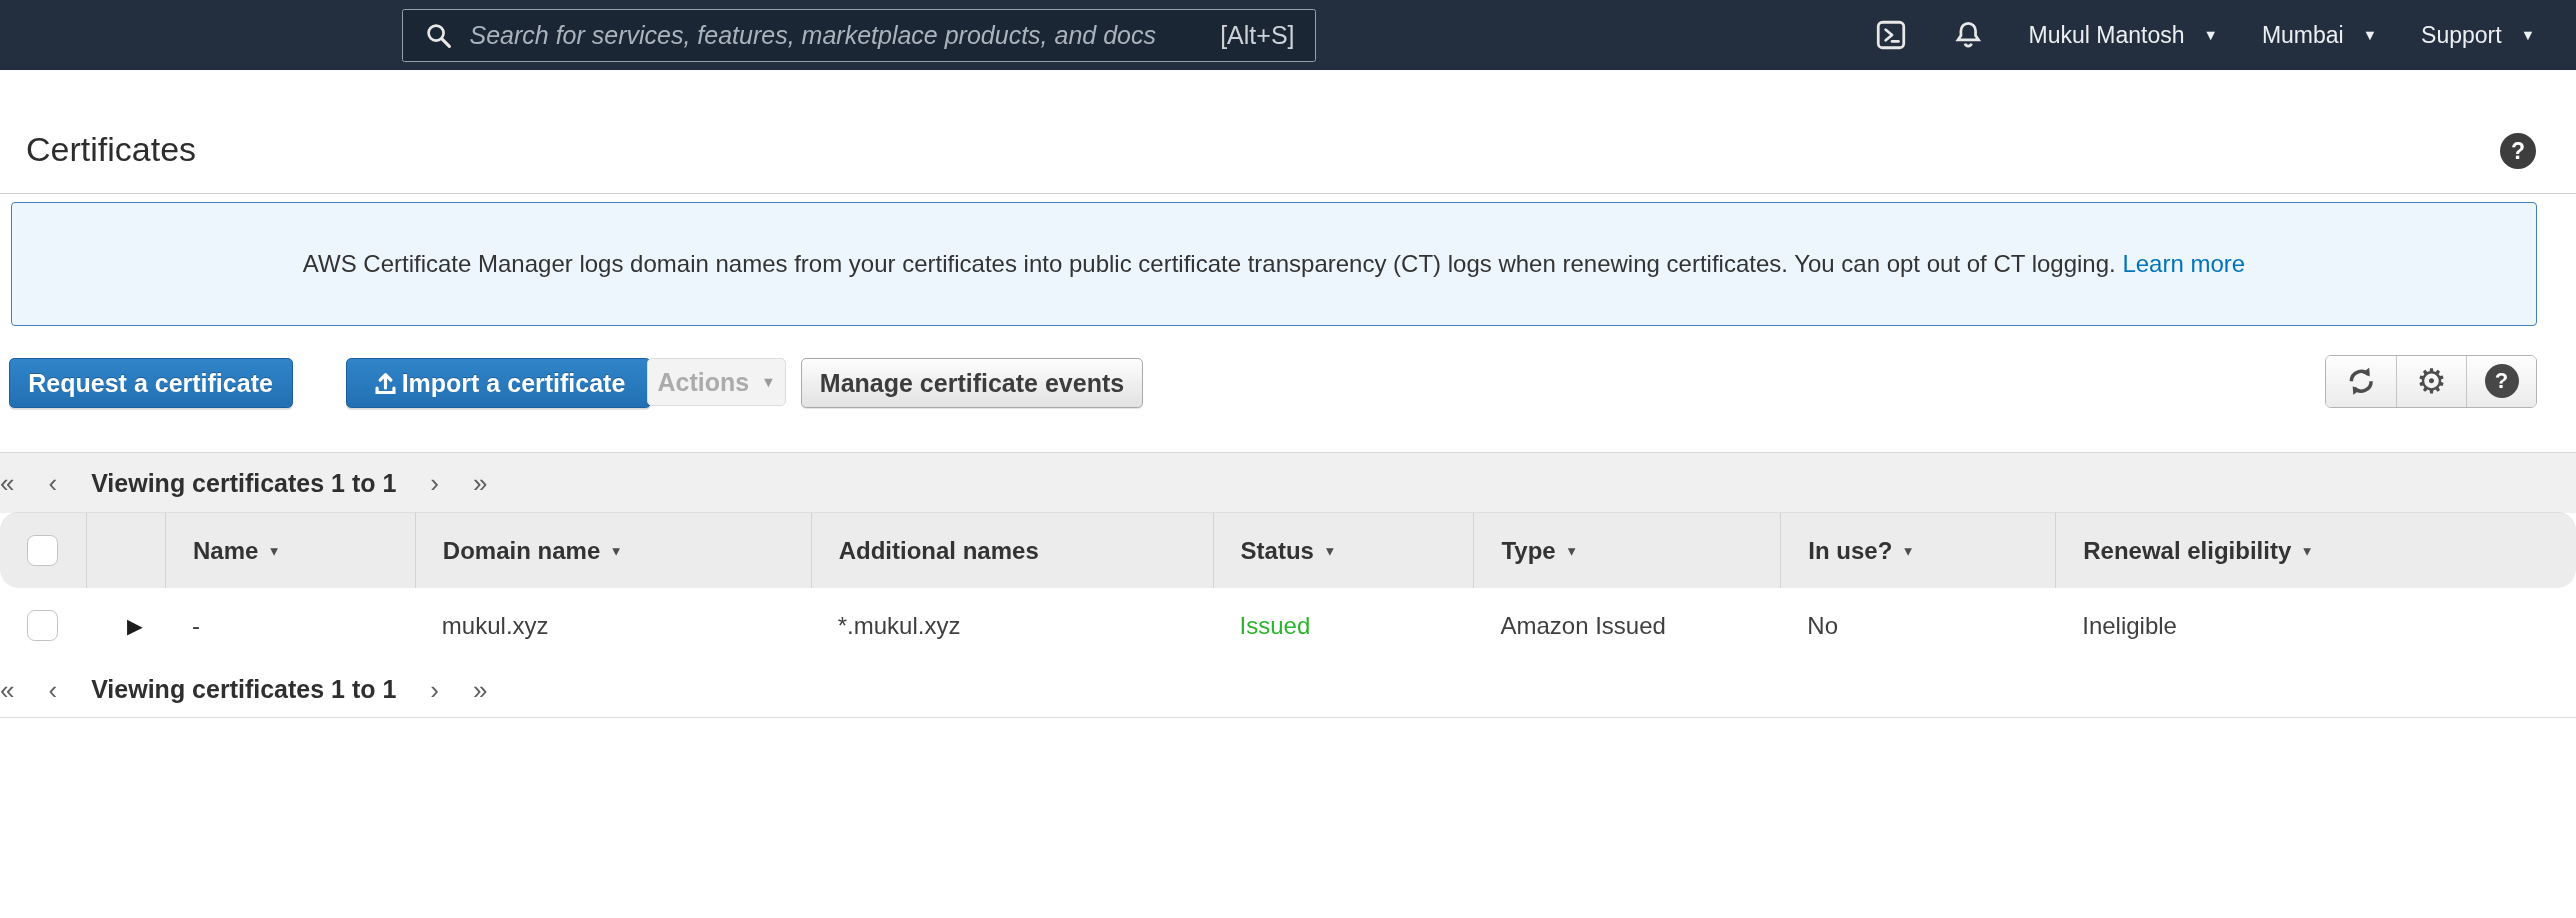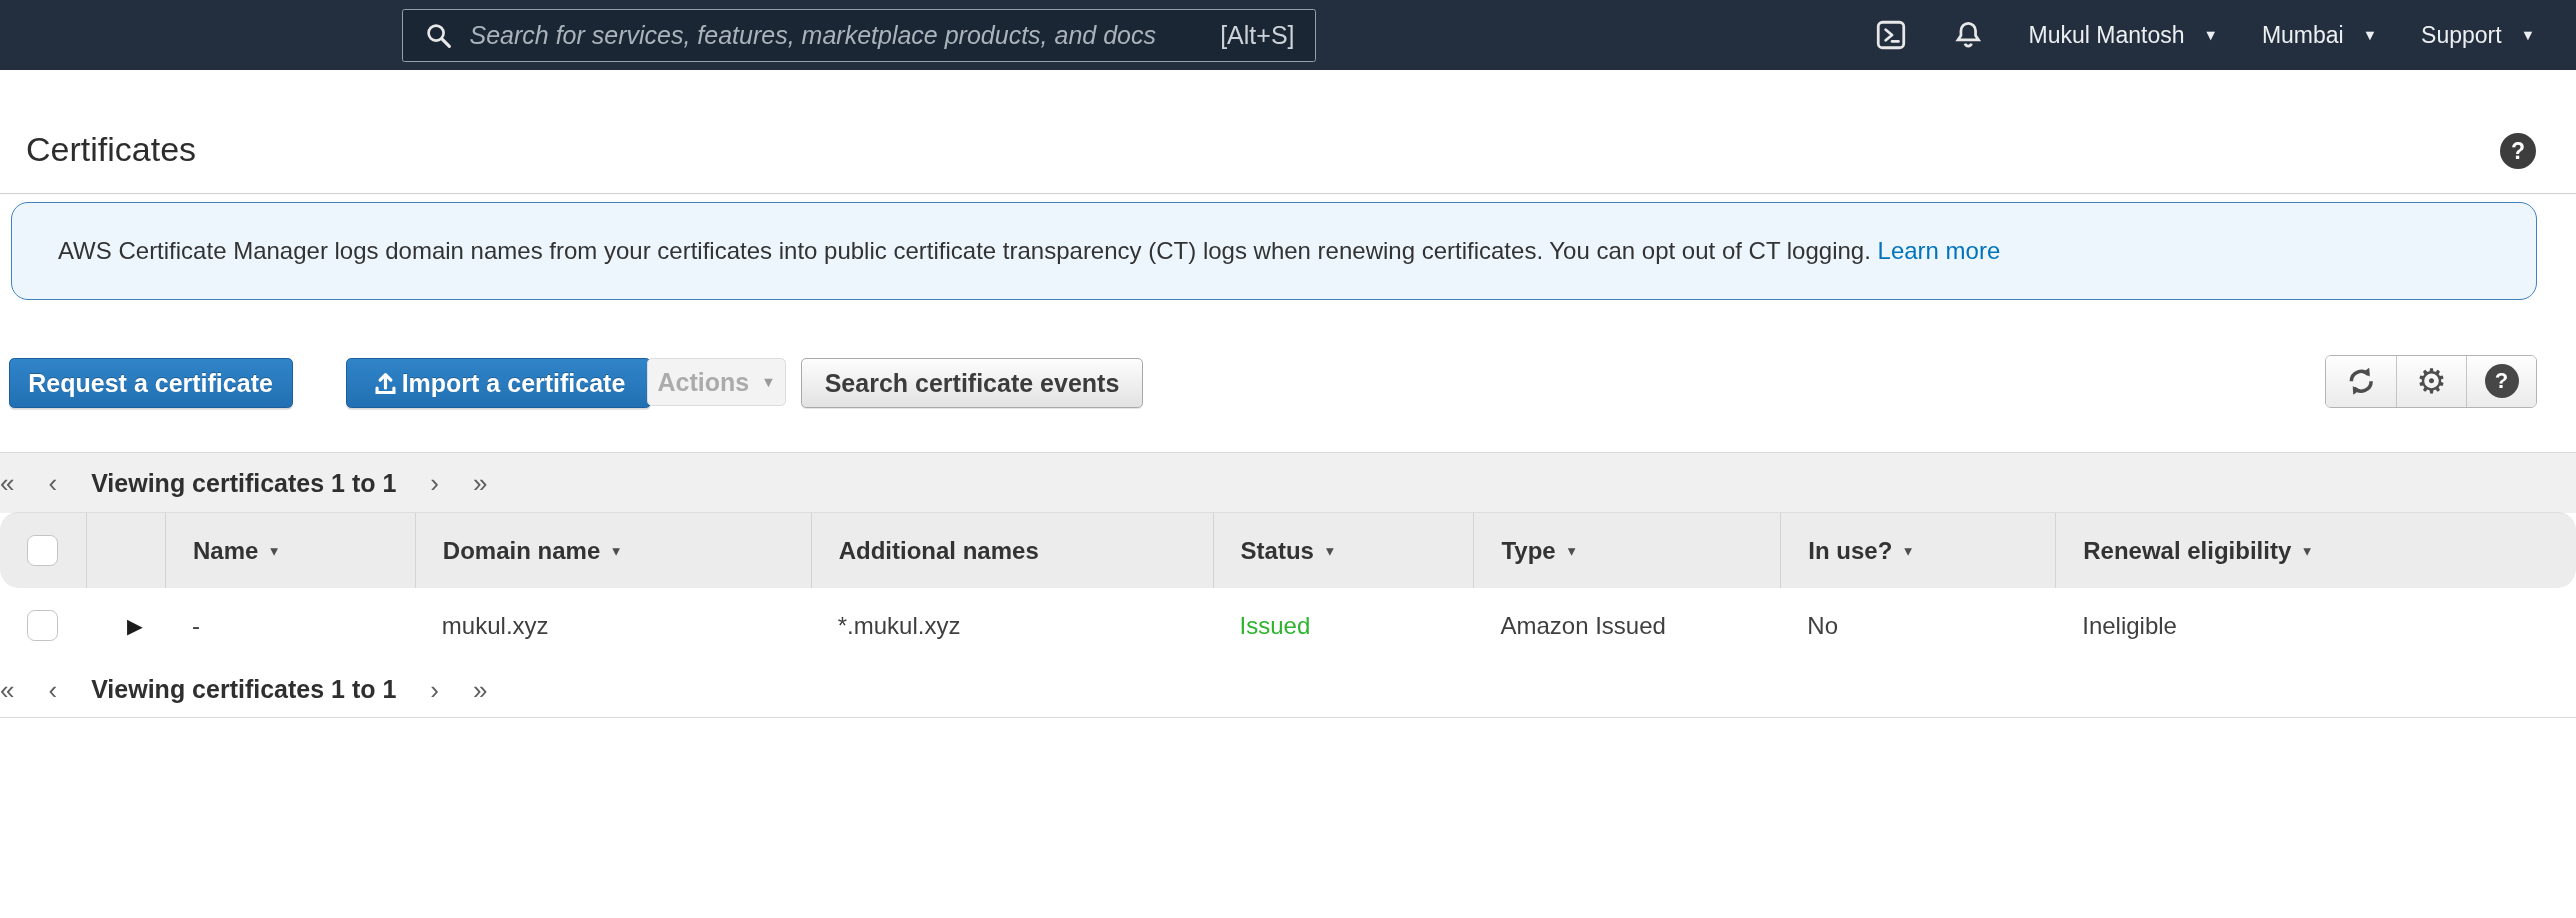--- a/index.html
+++ b/index.html
@@ -27,23 +27,23 @@
 
   
   .page-title { position:absolute; left:26px; top:130px; font-size:34px;
     font-weight:400; color:#2d2d2d; }
   .title-help { position:absolute; left:2500px; top:133px; width:36px; height:36px;
     border-radius:50%; background:#3d3d3d; color:#fff; display:flex; align-items:center;
     justify-content:center; font-size:23px; font-weight:bold; cursor:pointer; }
   .header-divider { position:absolute; left:0; top:193px; width:2576px; height:0.9px; background:#cfcfcf; }
 
   
-  .banner { position:absolute; left:11px; top:202px; width:2526px; height:98px;
-    background:#eef6fd; border:1.7px solid #4180bd; border-radius:17px;
-    display:flex; align-items:center; padding:0 46px; }
+  .banner { position:absolute; left:11px; top:202px; width:2526px; height:124px;
+    background:#eef6fd; border:1.7px solid #4180bd; border-radius:4px;
+    display:flex; align-items:center; padding:0 46px;justify-content:center; }
   .banner-text { font-size:24px; color:#333; }
   .banner-link { color:#0073bb; text-decoration:none; cursor:pointer; }
 
   
   .toolbar { position:absolute; left:0; top:358px; width:2576px; height:53px; }
   .btn { position:absolute; top:0; height:50px; border-radius:5.1px; font-size:25px;
     font-weight:bold; display:flex; align-items:center; justify-content:center;
     cursor:pointer; white-space:nowrap; font-family:inherit; }
   .btn-primary { background:linear-gradient(#3084c8,#2270b4); border:0.9px solid #1c5d9c;
     color:#fff; text-shadow:0 -0.9px 0 rgba(0,0,0,0.25); box-shadow:0 1.7px 0 rgba(0,0,0,0.15); }
@@ -157,21 +157,21 @@
       <svg width="27" height="27" viewBox="0 0 24 24">
         <path d="M12 16 V4.5 M7.2 9 L12 4.2 L16.8 9" fill="none" stroke="#fff" stroke-width="2.8" stroke-linecap="round" stroke-linejoin="round"></path>
         <path d="M4.5 16 v4 h15 v-4" fill="none" stroke="#fff" stroke-width="2.8" stroke-linecap="round"></path>
       </svg>
       <span>Import a certificate</span>
     </button>
     <button class="btn btn-disabled">
       <span>Actions</span>
       <span class="caret">▼</span>
     </button>
-    <button class="btn btn-default">Search certificate events</button>
+    <button class="btn btn-default">Manage certificate events</button>
 
     <div class="icon-group">
       <div class="icon-cell">
         <svg width="32.5" height="32.5" viewBox="0 0 24 24">
           <path d="M4.7 12 a7.3 7.3 0 0 1 12.6 -5" fill="none" stroke="#4d4d4d" stroke-width="2.6"></path>
           <polygon points="17.9,2.1 18.3,8.4 12.7,5.7" fill="#4d4d4d"></polygon>
           <path d="M19.3 12 a7.3 7.3 0 0 1 -12.6 5" fill="none" stroke="#4d4d4d" stroke-width="2.6"></path>
           <polygon points="6.1,21.9 5.7,15.6 11.3,18.3" fill="#4d4d4d"></polygon>
         </svg>
       </div>

